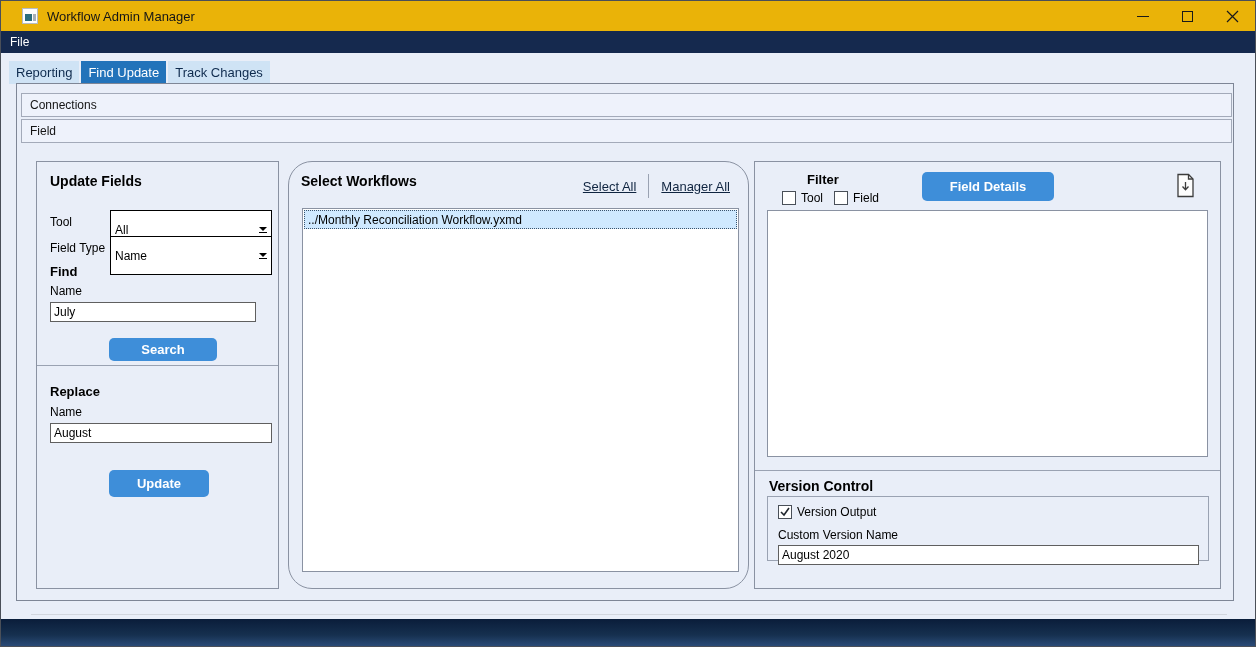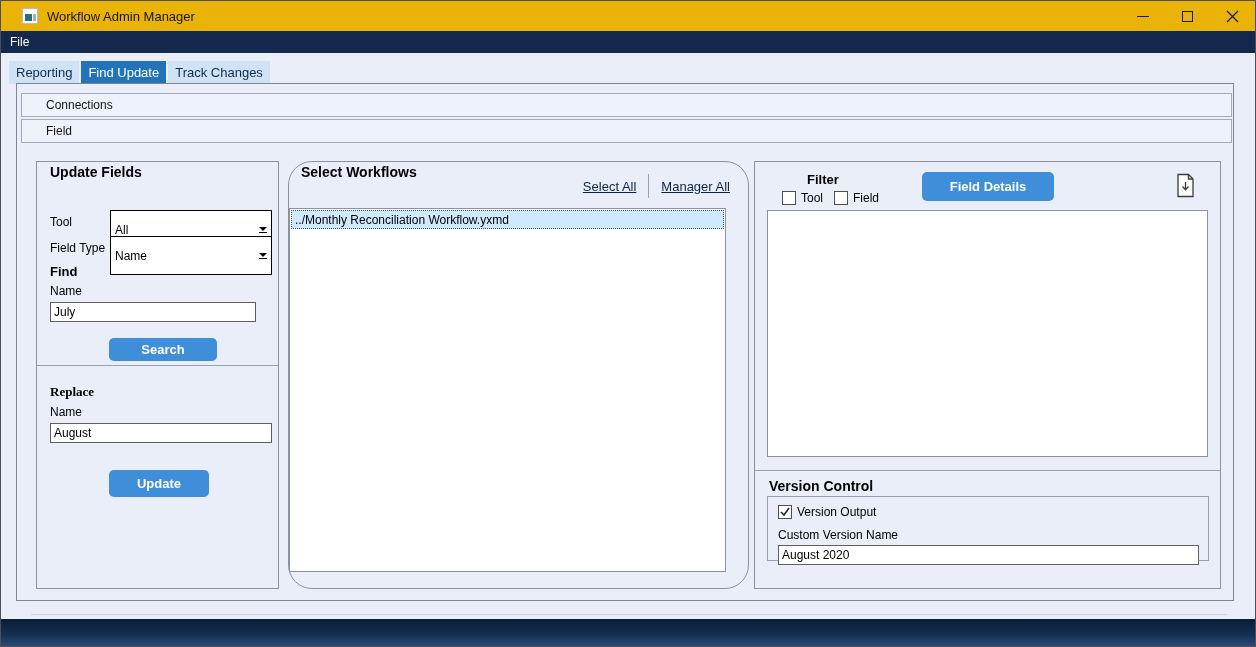--- a/index.html
+++ b/index.html
@@ -23,30 +23,30 @@
 
   
   .content { position:absolute; top:52px; left:0; width:100%; height:566px; background:#e9eef8; }
 
   .tabs { position:absolute; top:8px; left:8px; display:flex; gap:2px; }
   .tab { padding:4px 7px; font-size:13px; color:#0f2b4e; background:#cfe3f5; cursor:pointer; }
   .tab.selected { background:#2273ba; color:#ffffff; }
 
   .outer-box { position:absolute; left:15px; top:30px; width:1218px; height:518px; border:1px solid #7e8696; }
 
-  .expander { position:absolute; left:20px; width:1211px; height:24px; border:1px solid #a3aab9; background:#eef2fb; font-size:12px; color:#141414; line-height:22px; padding-left:24px; cursor:pointer; }
+  .expander { position:absolute; left:20px; width:1211px; height:24px; border:1px solid #a3aab9; background:#eef2fb; font-size:12px; color:#141414; line-height:22px; padding-left:8px; cursor:pointer; }
   .exp-connections { top:40px; }
   .exp-field { top:66px; }
 
   .panel { position:absolute; top:108px; height:428px; border:1px solid #8a92a2; background:#e9eef8; }
   .p-update { left:35px; width:243px; }
   .p-workflows { left:287px; width:461px;border-radius:24px; }
   .p-details { left:753px; width:467px; }
 
-  .panel-title { position:absolute; left:13px; top:2px; font-size:14px; font-weight:bold; color:#000; }
+  .panel-title { position:absolute; left:13px; top:11px; font-size:14px; font-weight:bold; color:#000; }
 
   .lbl { position:absolute; font-size:12px; color:#000; }
   .subhead { position:absolute; font-size:13px; font-weight:bold; color:#000; }
 
   .combo { position:absolute; left:73px; width:162px; height:39px; background:#fff; border:1px solid #000; display:flex; align-items:center; cursor:pointer; }
   .combo .val { flex:1; font-size:12px; padding-left:4px; color:#000; overflow:hidden; white-space:nowrap; }
   .combo .arrow-zone { width:16px; display:flex; flex-direction:column; align-items:center; justify-content:center; }
   .tri { width:0; height:0; border-left:4px solid transparent; border-right:4px solid transparent; border-top:4px solid #000; }
   .underbar { width:8px; height:1px; background:#000; margin-top:1px; }
 
@@ -54,21 +54,21 @@
 
   .btn { position:absolute; background:#3e8ed9; border:none; border-radius:5px; color:#fff; font-weight:bold; font-size:13px; cursor:pointer; font-family:"Liberation Sans", sans-serif; }
 
   .hdiv { position:absolute; left:0; width:100%; height:1px; background:#9aa2b2; }
 
   .links { position:absolute; right:6px; top:11px; display:flex; align-items:center; height:26px; }
   .link { font-size:13px; color:#0f2440; text-decoration:underline; padding:0 12px; cursor:pointer; }
   .vsep { width:1px; height:24px; background:#9aa2b2; }
 
   .listbox { position:absolute; background:#fff; border:1px solid #8a92a2; padding:1px; overflow:hidden; }
-  .lb-workflows { left:0; top:46px; width:437px; height:364px; }
+  .lb-workflows { left:13px; top:46px; width:437px; height:364px; }
   .lb-details { left:12px; top:48px; width:441px; height:247px; }
   .list-item { height:19px; line-height:18px; font-size:12px; padding-left:3px; color:#000; border:1px dotted transparent; cursor:pointer; }
   .list-item.selected { background:#cfe9ff; border-color:#3a536d; }
 
   .cb-row { position:absolute; display:flex; gap:11px; align-items:center; }
   .cb { display:flex; align-items:center; gap:5px; font-size:12px; color:#000; cursor:pointer; }
   .cb .box { width:14px; height:14px; background:#fff; border:1px solid #494f58; position:relative; flex:none; }
   .cb .mark { display:none; position:absolute; left:0; top:0; }
   .cb.on .mark { display:block; }
 
@@ -152,21 +152,21 @@
       </div>
 
       <span class="subhead" style="left:13px; top:102px;text-align:center;">Find</span>
       <span class="lbl" style="left:13px; top:122px;">Name</span>
       <input class="txt" style="left: 13px; top: 140px; width: 206px;" value="July">
 
       <button class="btn" style="left:72px; top:176px; width:108px; height:23px;">Search</button>
 
       <div class="hdiv" style="top:203px;"></div>
 
-      <span class="subhead" style="left:13px; top:222px;font-family:Liberation Serif, serif;">Replace</span>
+      <span class="subhead" style="left:13px; top:222px;">Replace</span>
       <span class="lbl" style="left:13px; top:243px;">Name</span>
       <input class="txt" style="left: 13px; top: 261px; width: 222px;" value="August">
 
       <button class="btn" style="left:72px; top:308px; width:100px; height:27px;">Update</button>
     </div>
 
     <div class="panel p-workflows">
       <div class="panel-title" style="left:12px;">Select Workflows</div>
       <div class="links">
         <span class="link">Select All</span>

